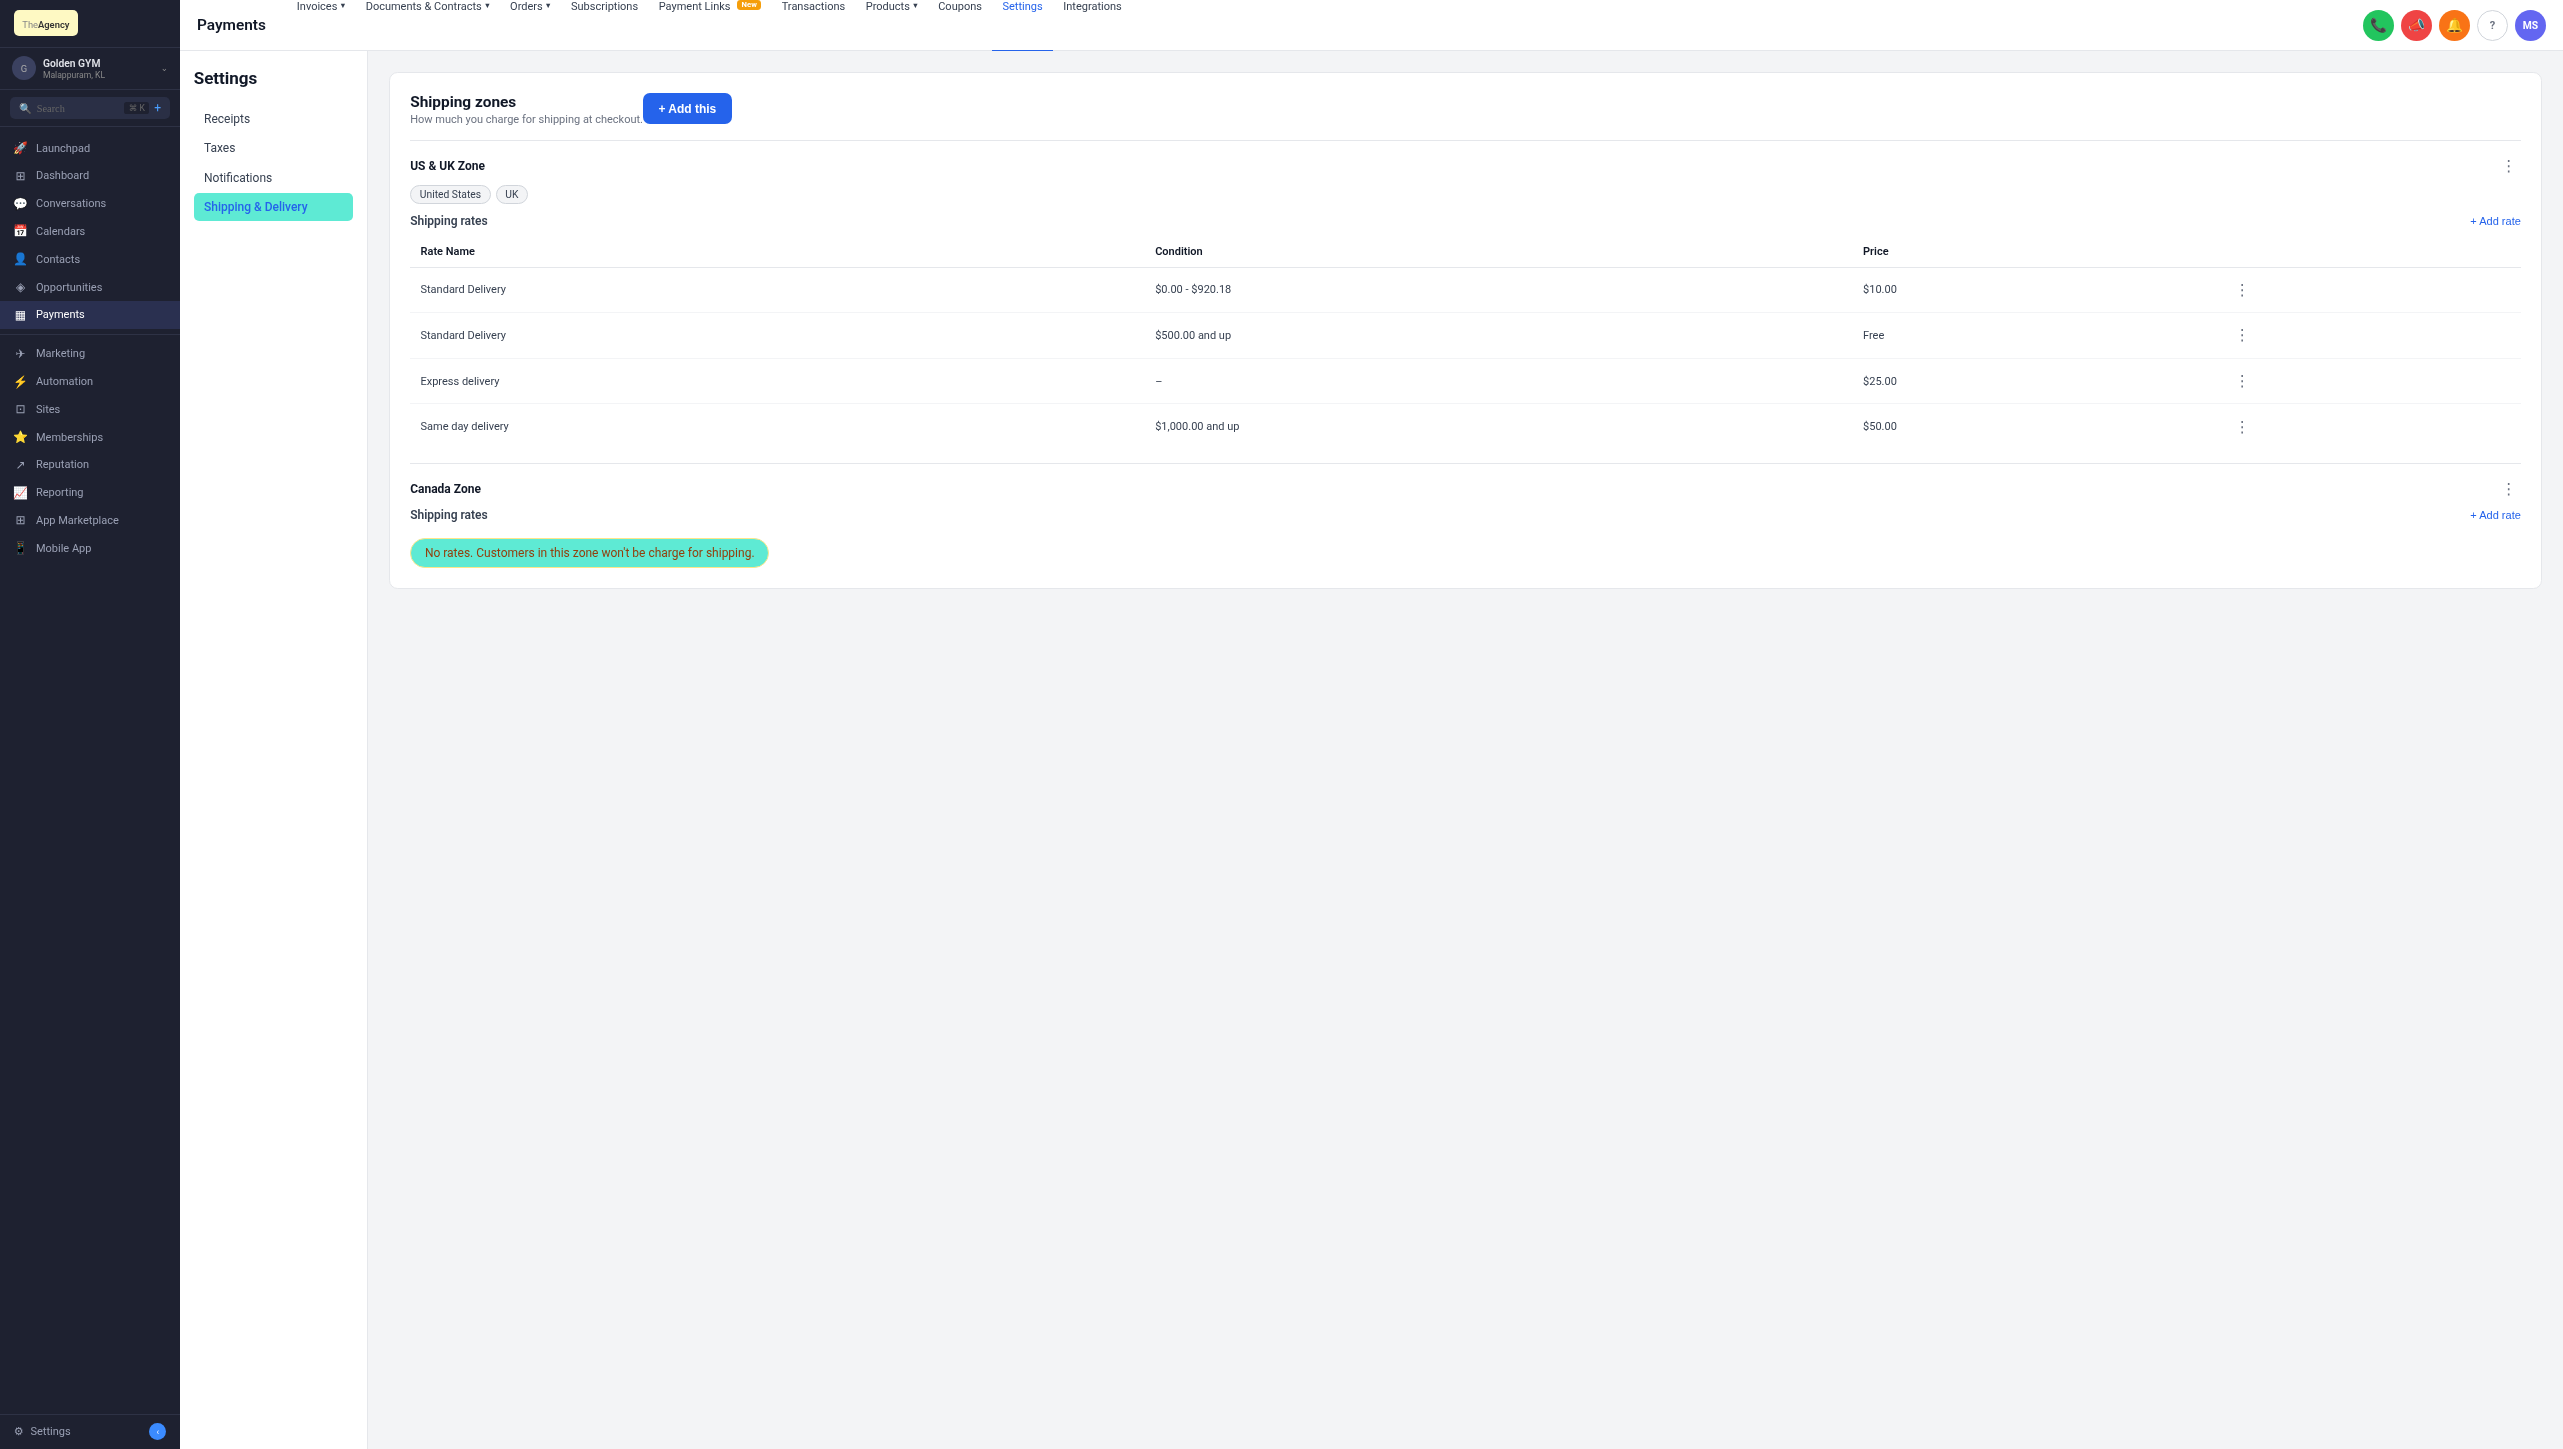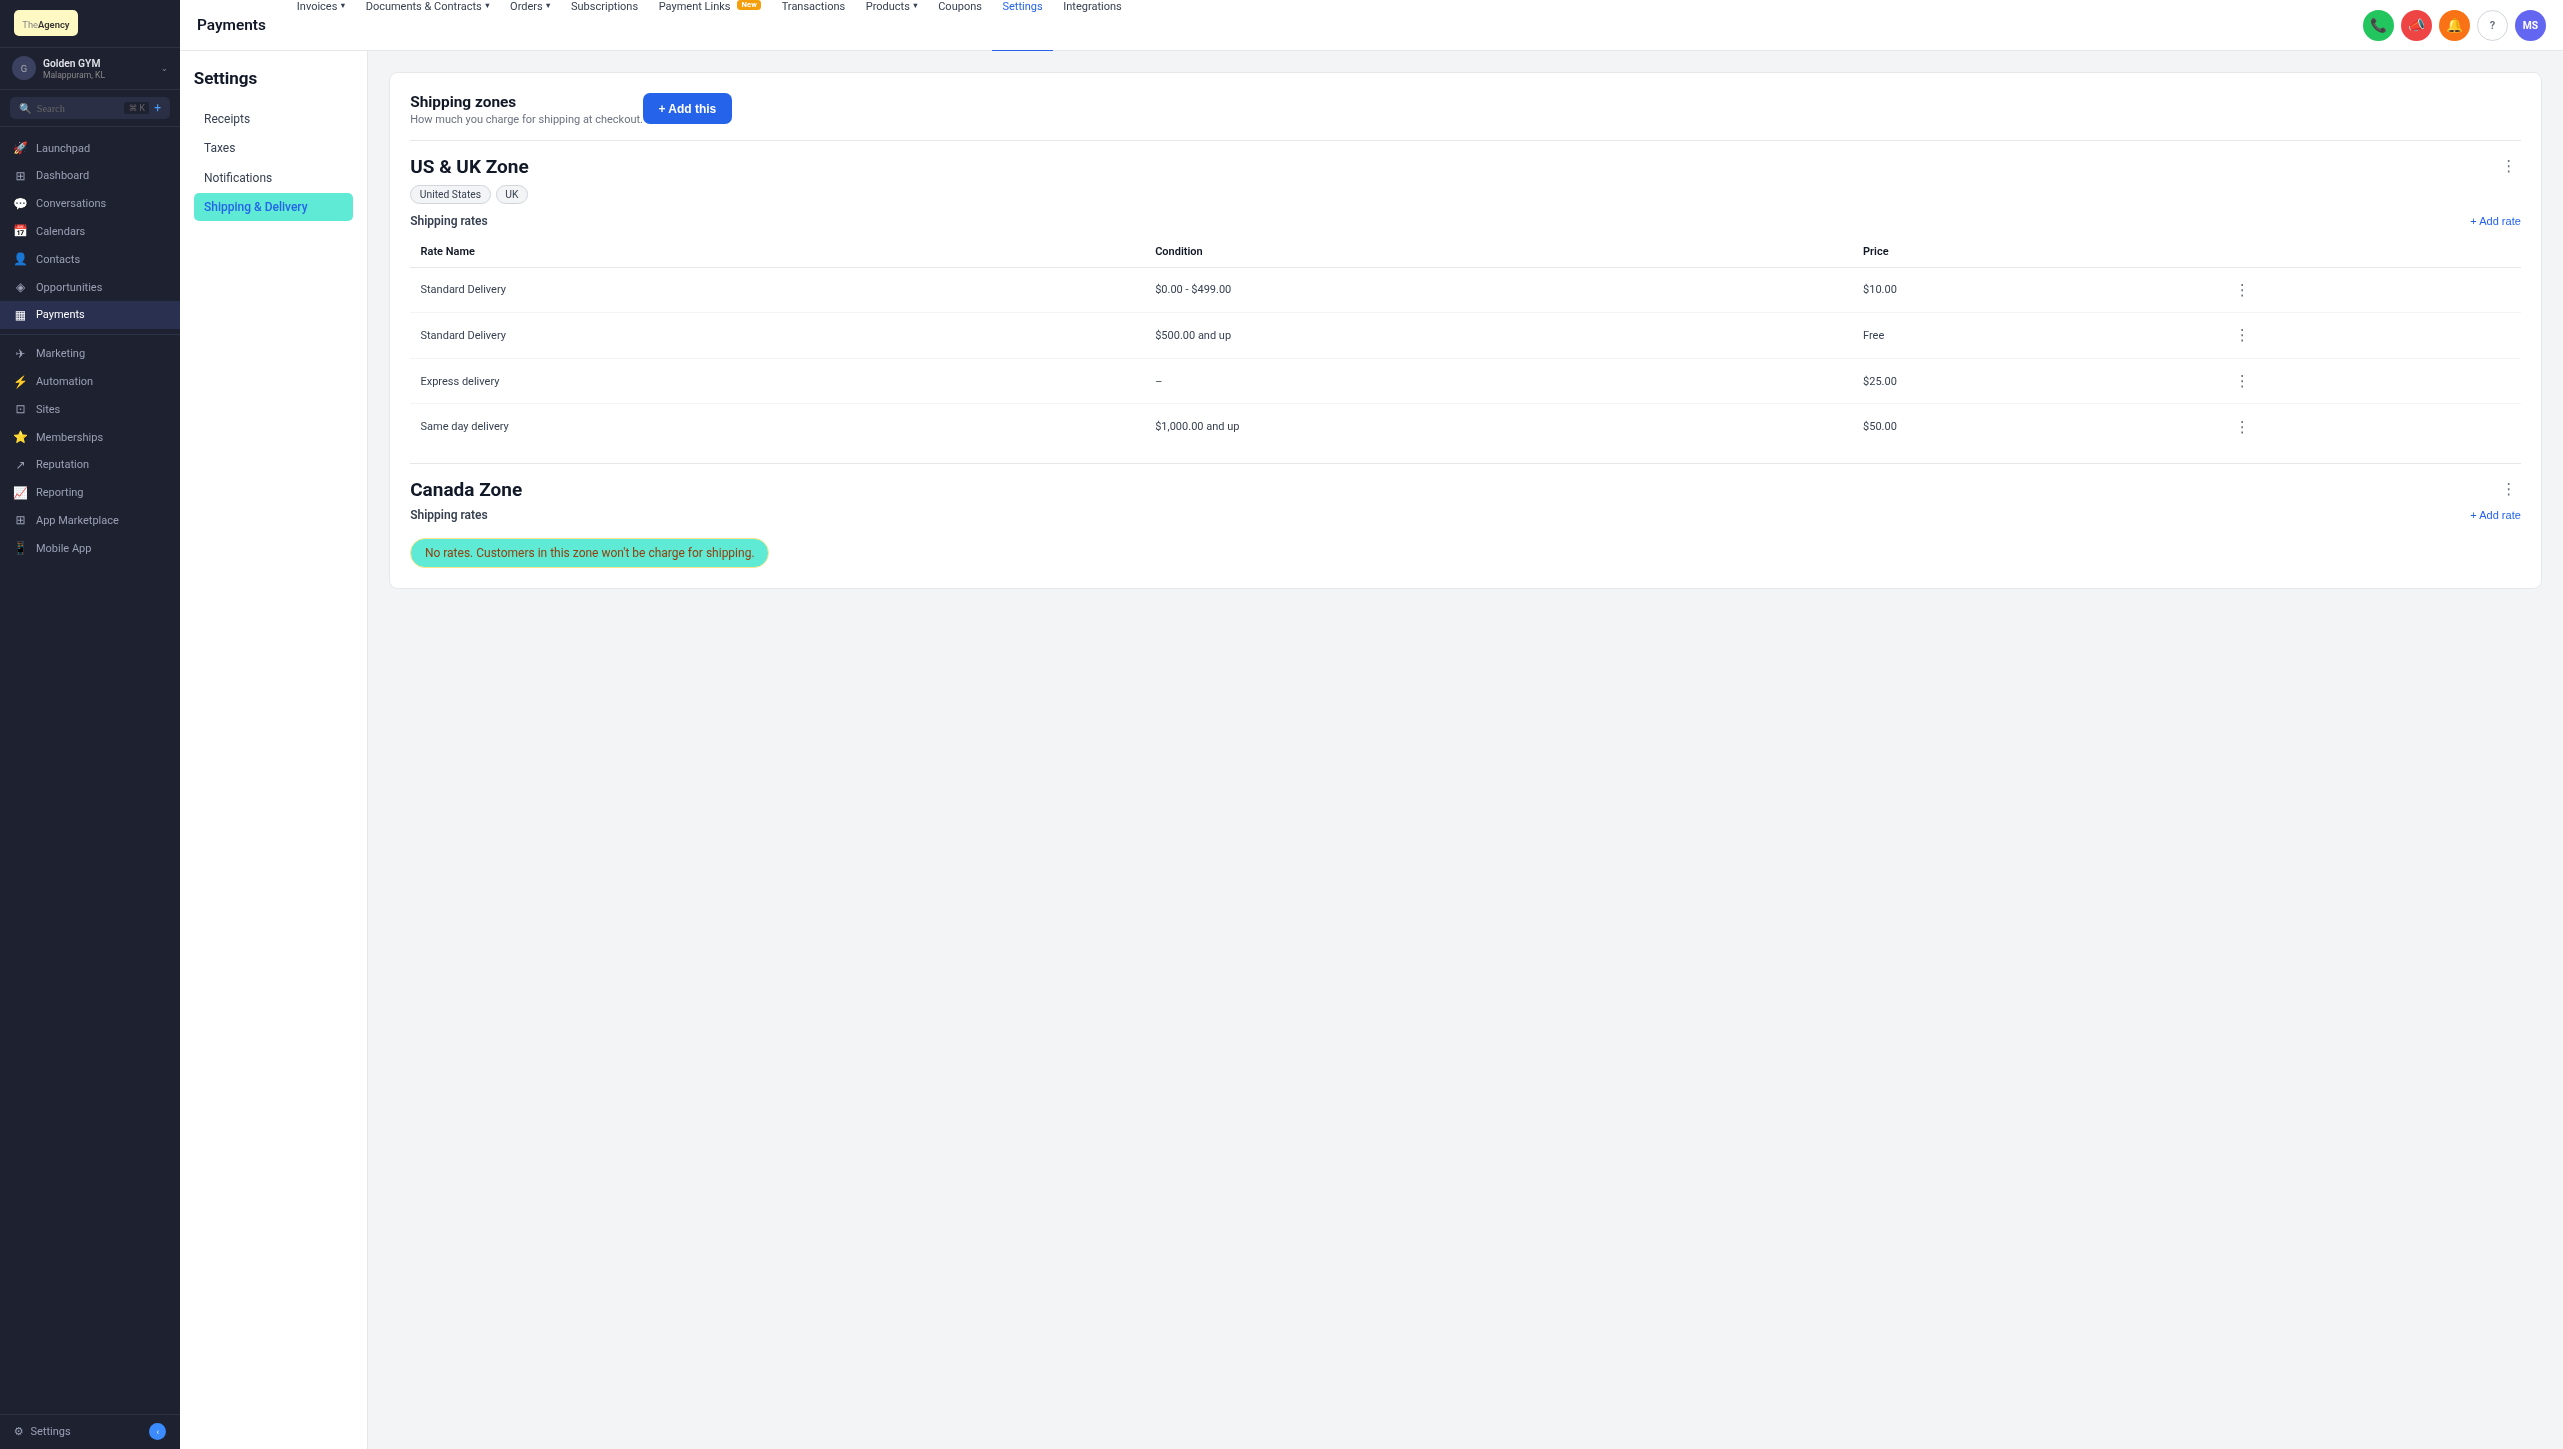--- a/index.html
+++ b/index.html
@@ -262,21 +262,21 @@
     }
 
     
     .zone-section { margin-top: 13.7px; }
     .zone-header {
       display: flex;
       align-items: center;
       justify-content: space-between;
       margin-bottom: 6.9px;
     }
-    .zone-name { font-size: 19px; font-weight: 700; color: #111827; }
+    .zone-name { font-size: 12px; font-weight: 700; color: #111827; }
     .zone-tags { display: flex; gap: 5.1px; margin-bottom: 10.3px; }
     .zone-tag {
       background: #f3f4f6;
       border: 0.9px solid #d1d5db;
       border-radius: 17px;
       padding: 1.7px 8.6px;
       font-size: 10.3px;
       color: #374151;
     }
     .three-dots {
@@ -537,21 +537,21 @@
               <tr>
                 <th>Rate Name</th>
                 <th>Condition</th>
                 <th>Price</th>
                 <th></th>
               </tr>
             </thead>
             <tbody>
               <tr class="table-row">
                 <td>Standard Delivery</td>
-                <td>$0.00 - $499.00</td>
+                <td>$0.00 - $920.18</td>
                 <td>$10.00</td>
                 <td class="actions-cell">
                   <div class="three-dots">⋮</div>
                 </td>
               </tr>
               <tr class="table-row">
                 <td>Standard Delivery</td>
                 <td>$500.00 and up</td>
                 <td>Free</td>
                 <td class="actions-cell">

